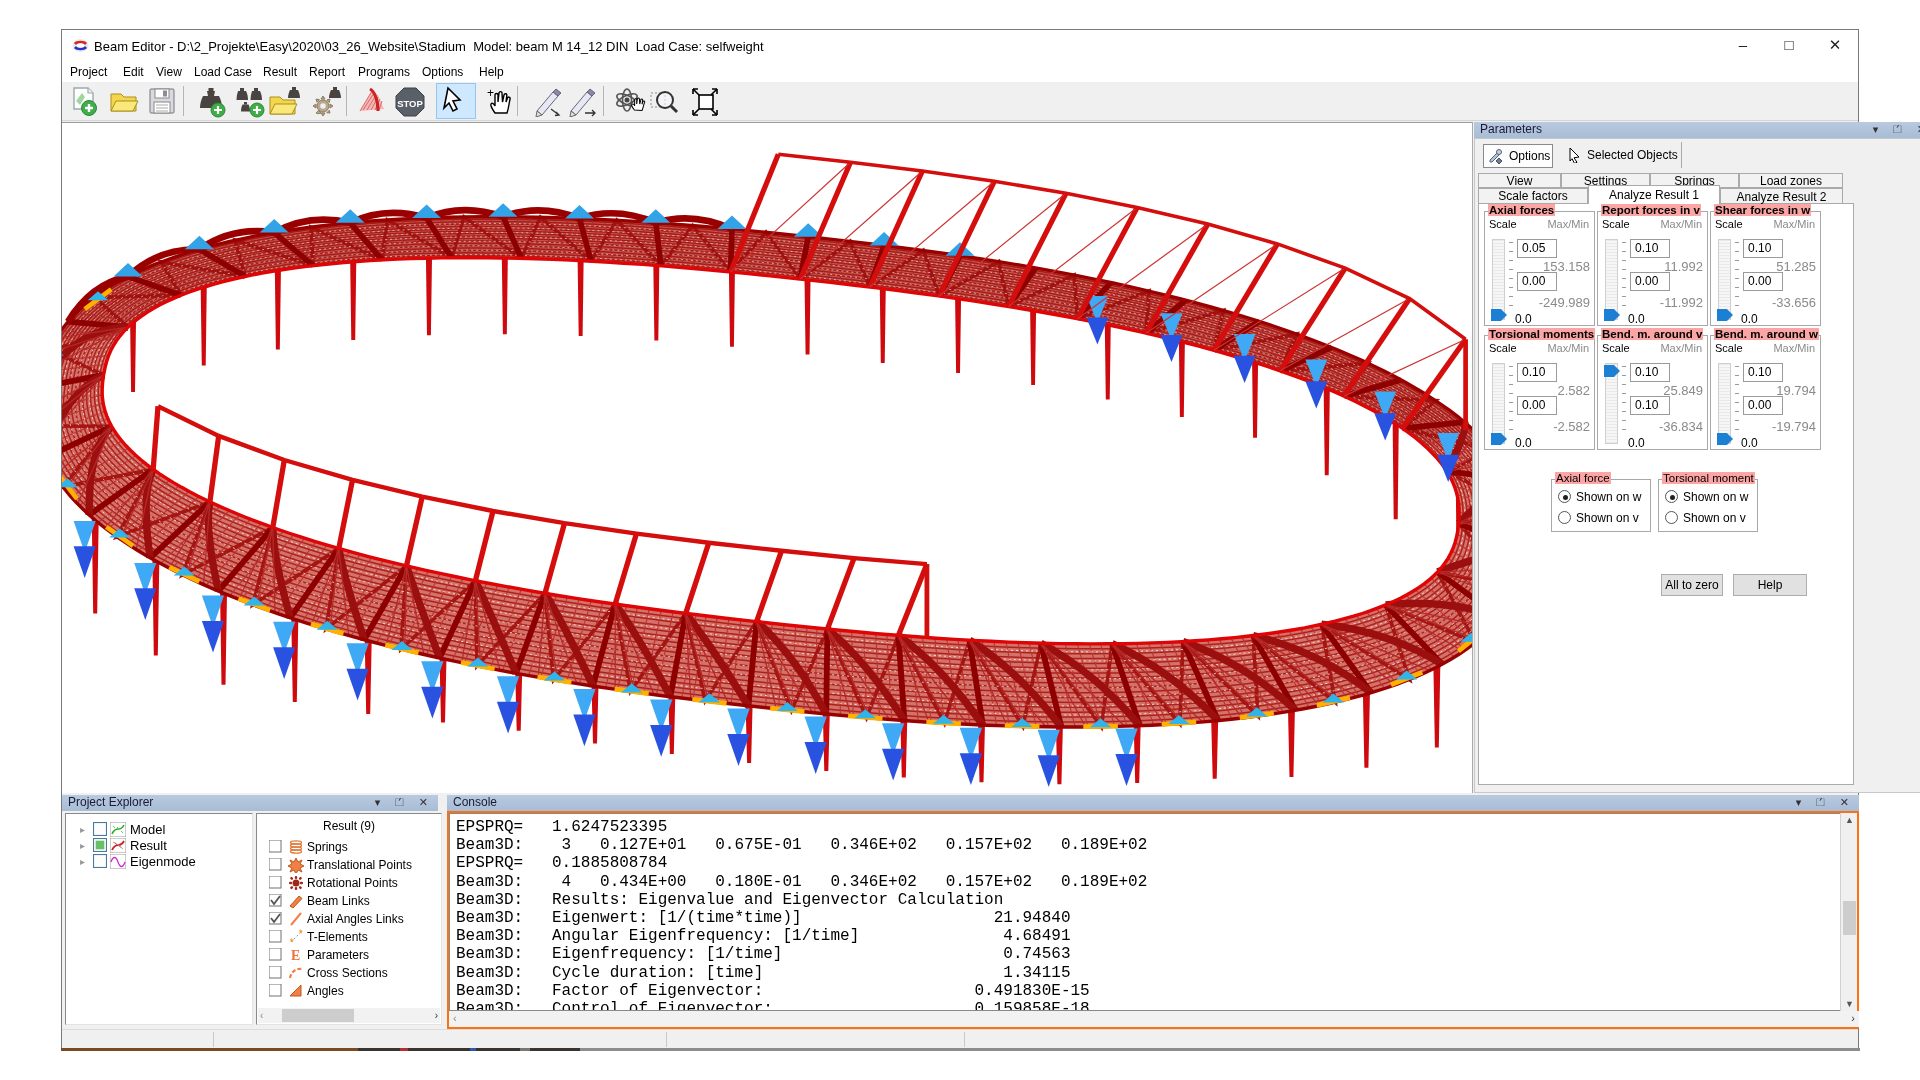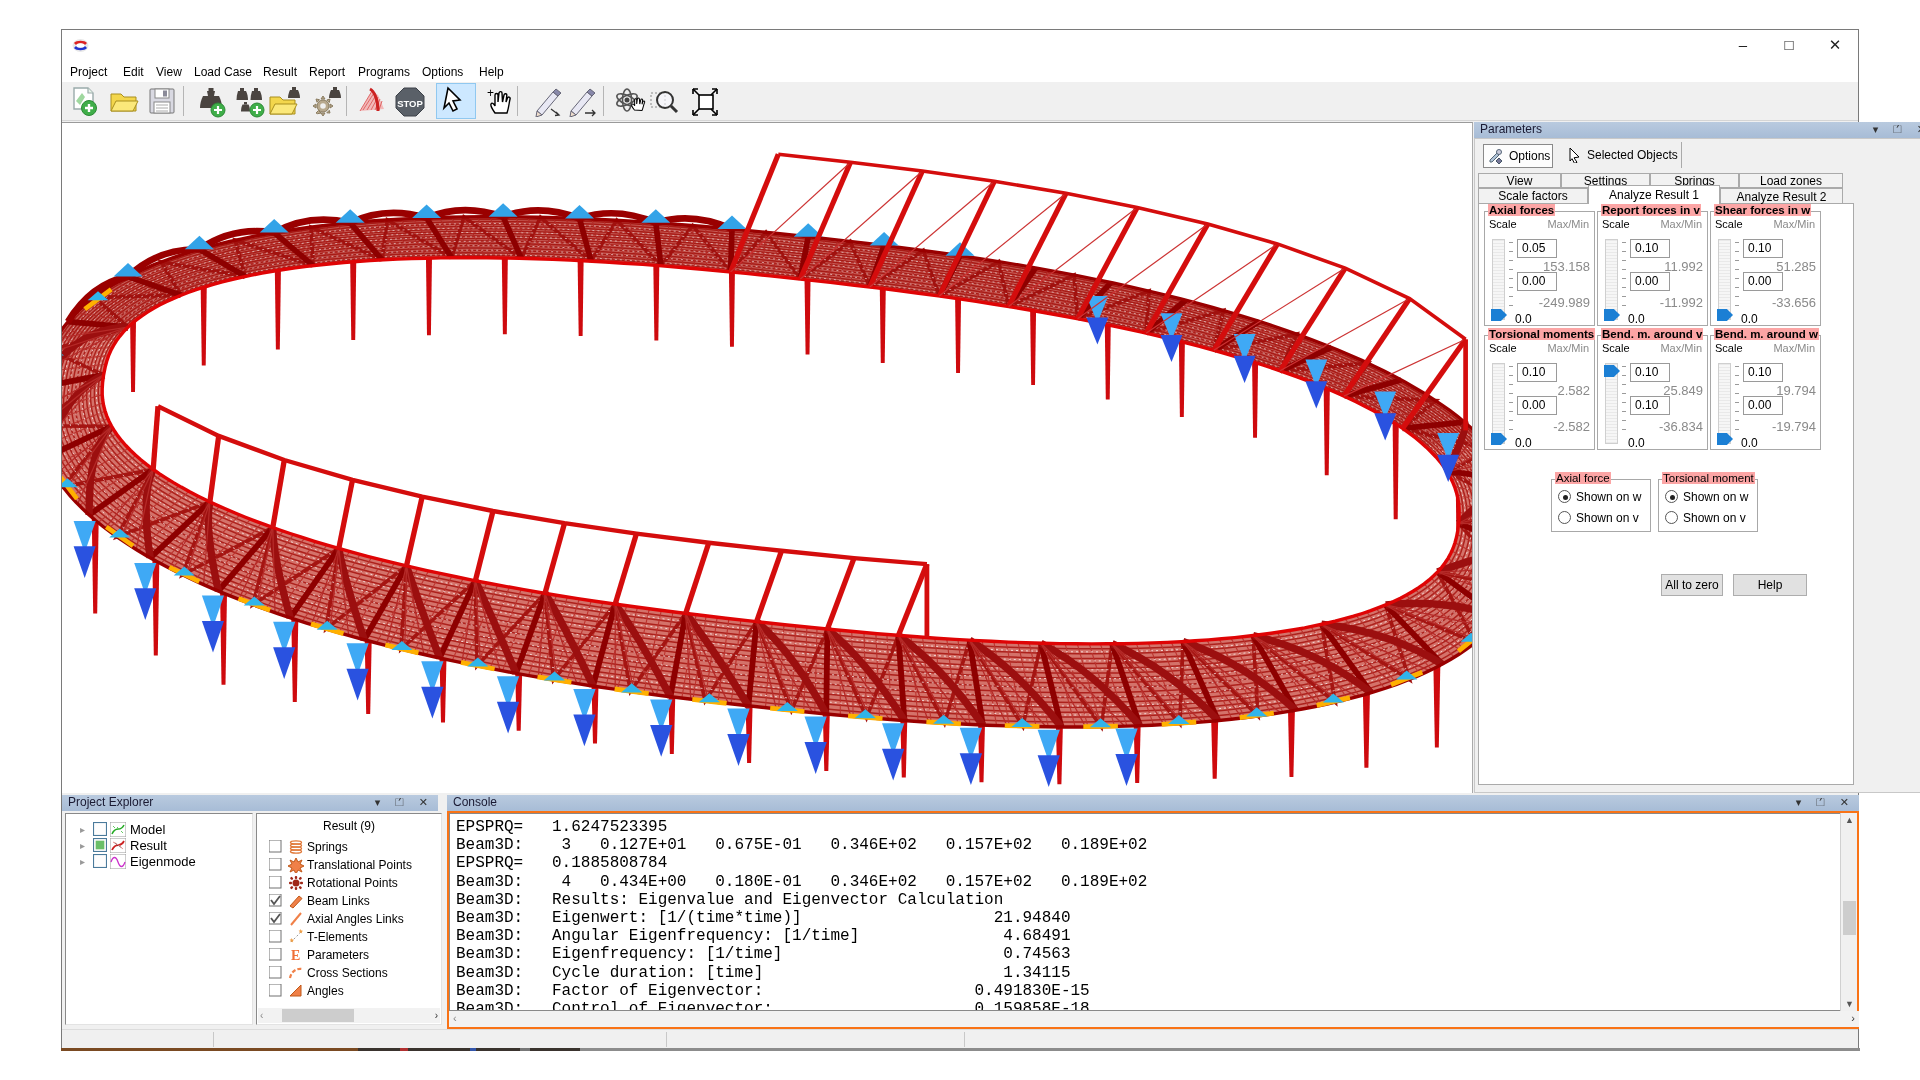--- a/index.html
+++ b/index.html
@@ -33,20 +33,21 @@
 </style></head>
 <body>
 <div class="win">
  <div class="titlebar">
    <div class="title-ic"><svg width="17" height="15" viewBox="0 0 17 15">
           <ellipse cx="8.5" cy="7.5" rx="8" ry="6.5" fill="#e8e8e8"></ellipse>
           <path d="M2 5c2-3 11-3 13 0l-2 2c-2-2-7-2-9 0z" fill="#d22"></path>
           <path d="M2 10c2 3 11 3 13 0l-2-2c-2 2-7 2-9 0z" fill="#23c"></path>
           <ellipse cx="8.5" cy="7.5" rx="4" ry="2.2" fill="#fff"></ellipse>
         </svg></div>
+   <div class="title-tx">Beam Editor - D:\2_Projekte\Easy\2020\03_26_Website\Stadium&nbsp;&nbsp;Model: beam M 14_12 DIN&nbsp;&nbsp;Load Case: selfweight</div>
    <div class="cap" style="right:92px">–</div>
       <div class="cap" style="right:46px">□</div>
       <div class="cap" style="right:0">✕</div>
  </div>
  <div class="menubar">
       <span style="left:8px">Project</span>
       <span style="left:61px">Edit</span>
       <span style="left:94px">View</span>
       <span style="left:132px">Load Case</span>
       <span style="left:201px">Result</span>

